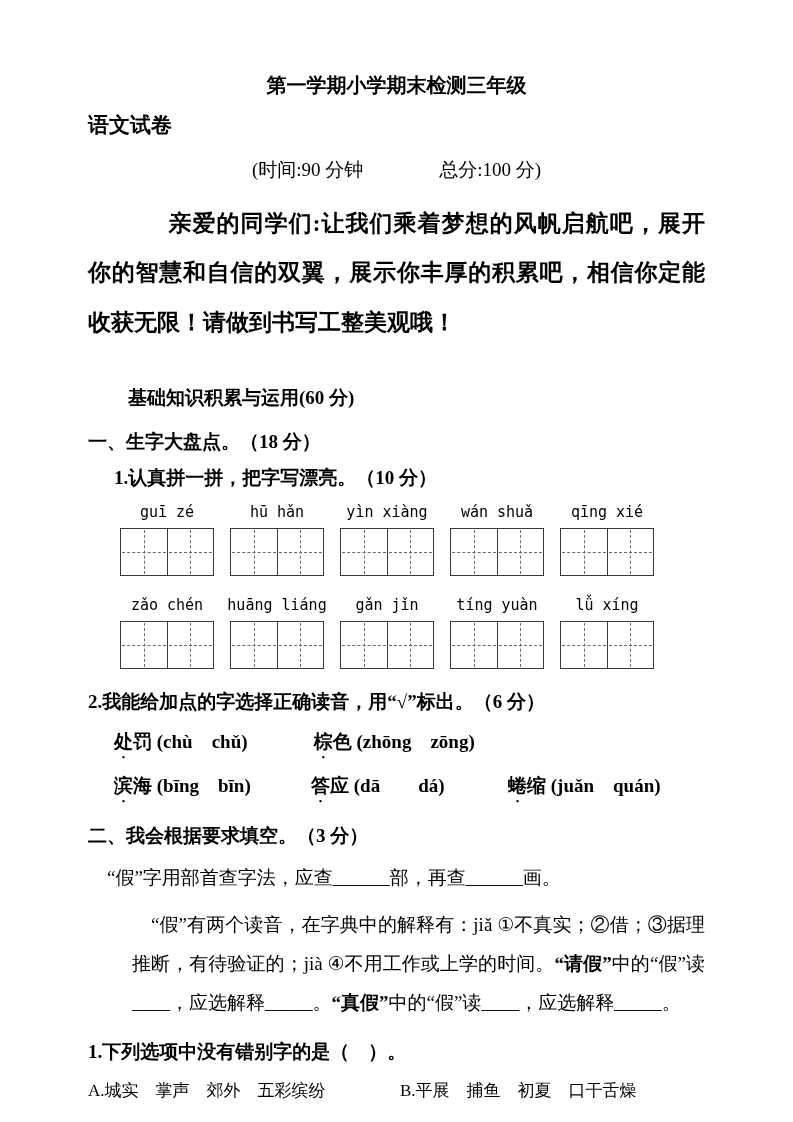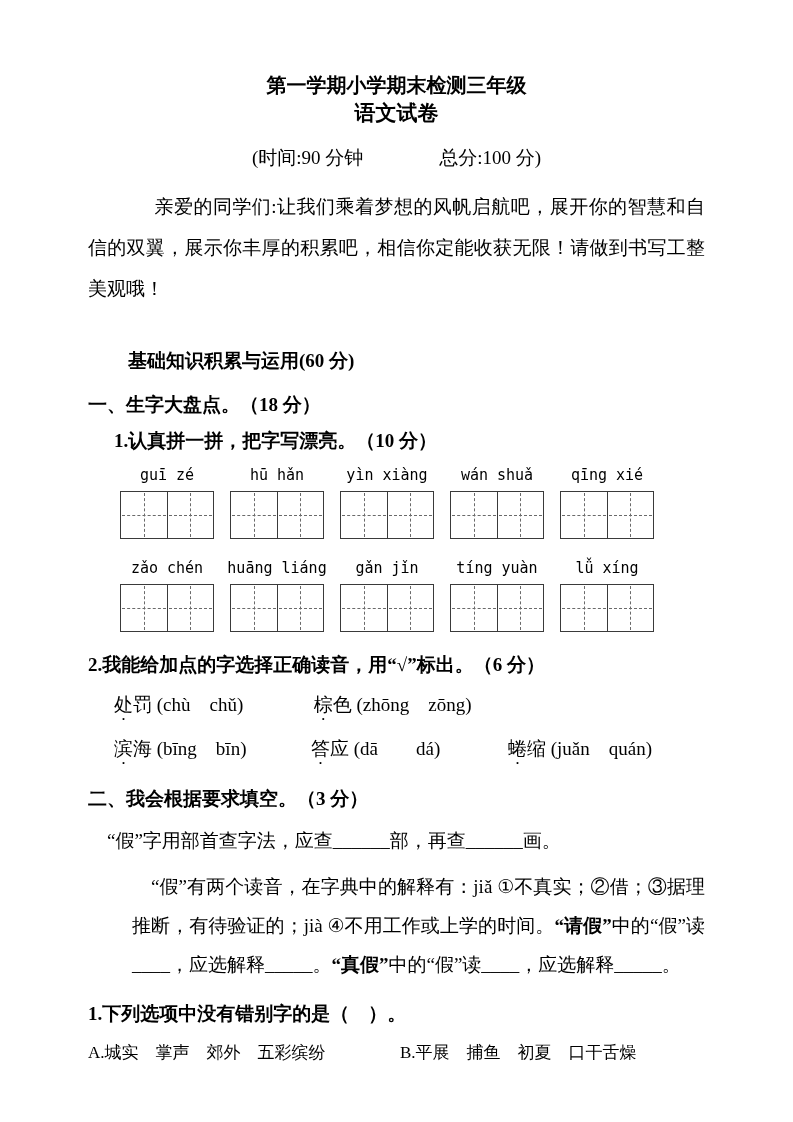--- a/index.html
+++ b/index.html
@@ -11,36 +11,36 @@
     background: #ffffff;
     color: #000000;
     font-family: "Liberation Serif", "DejaVu Serif", serif;
   }
   .page { padding: 72px 88px 40px 88px; }
 
   .exam-title {
     text-align: center;
     font-size: 20px;
     font-weight: bold;
+    margin-bottom: 12px;
   }
   .exam-subtitle {
-    text-align: center;
     font-size: 21px;
     font-weight: bold;
     margin-bottom: 18px;
   }
   .exam-meta {
     text-align: center;
     font-size: 19px;
     white-space: pre-wrap;
     margin-bottom: 16px;
   }
   .intro {
-    font-size: 19px;
-    font-weight: normal;
+    font-size: 23px;
+    font-weight: bold;
     line-height: 2.15;
     text-indent: 3.5em;
     text-align: justify;
     margin-bottom: 38px;
   }
 
   .sect-title {
     font-size: 19px;
     font-weight: bold;
     margin: 30px 0 10px 40px;
@@ -102,20 +102,21 @@
     left: 1px;
     right: 1px;
     border-top: 1px dashed #6a6a6a;
   }
 
   .read-row {
     display: flex;
     margin: 2px 0 6px 26px;
     font-size: 19px;
     line-height: 2;
+    font-weight: bold;
   }
   .read-item {
     width: 33.8%;
     white-space: pre-wrap;
   }
   .dot-char { position: relative; display: inline-block; }
   .dot-char::after {
     content: "\2022";
     position: absolute;
     left: 50%;

